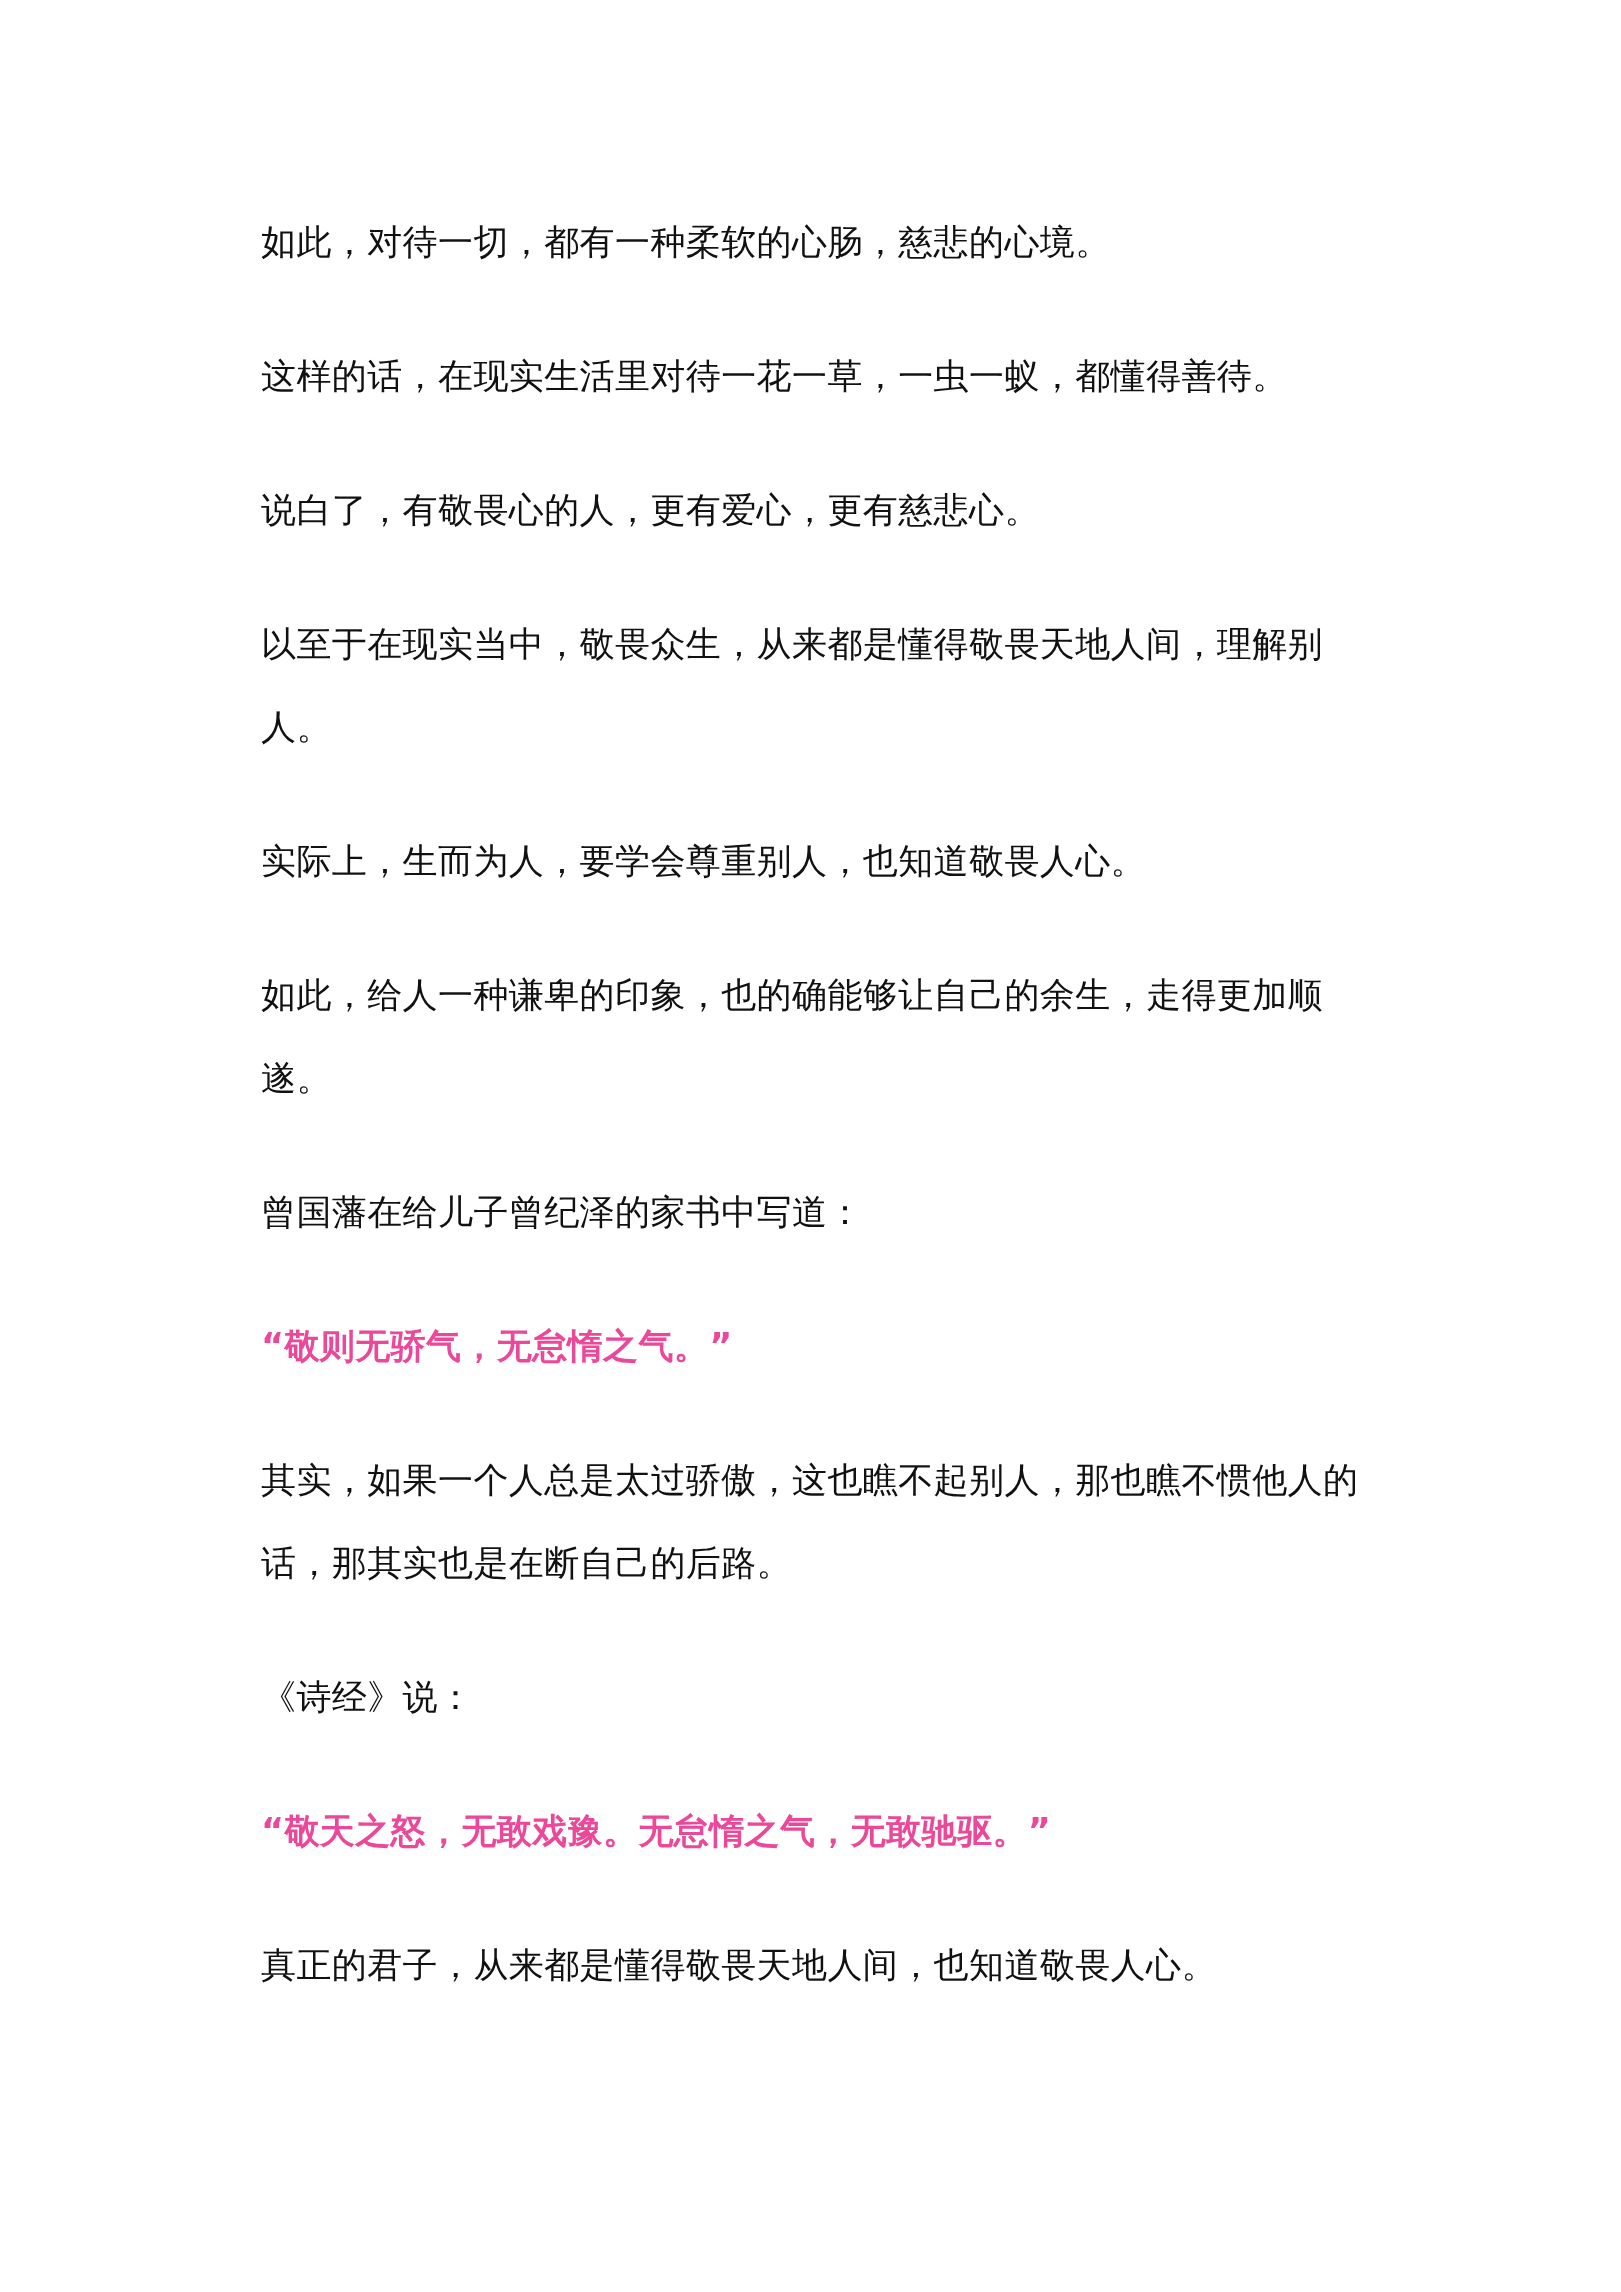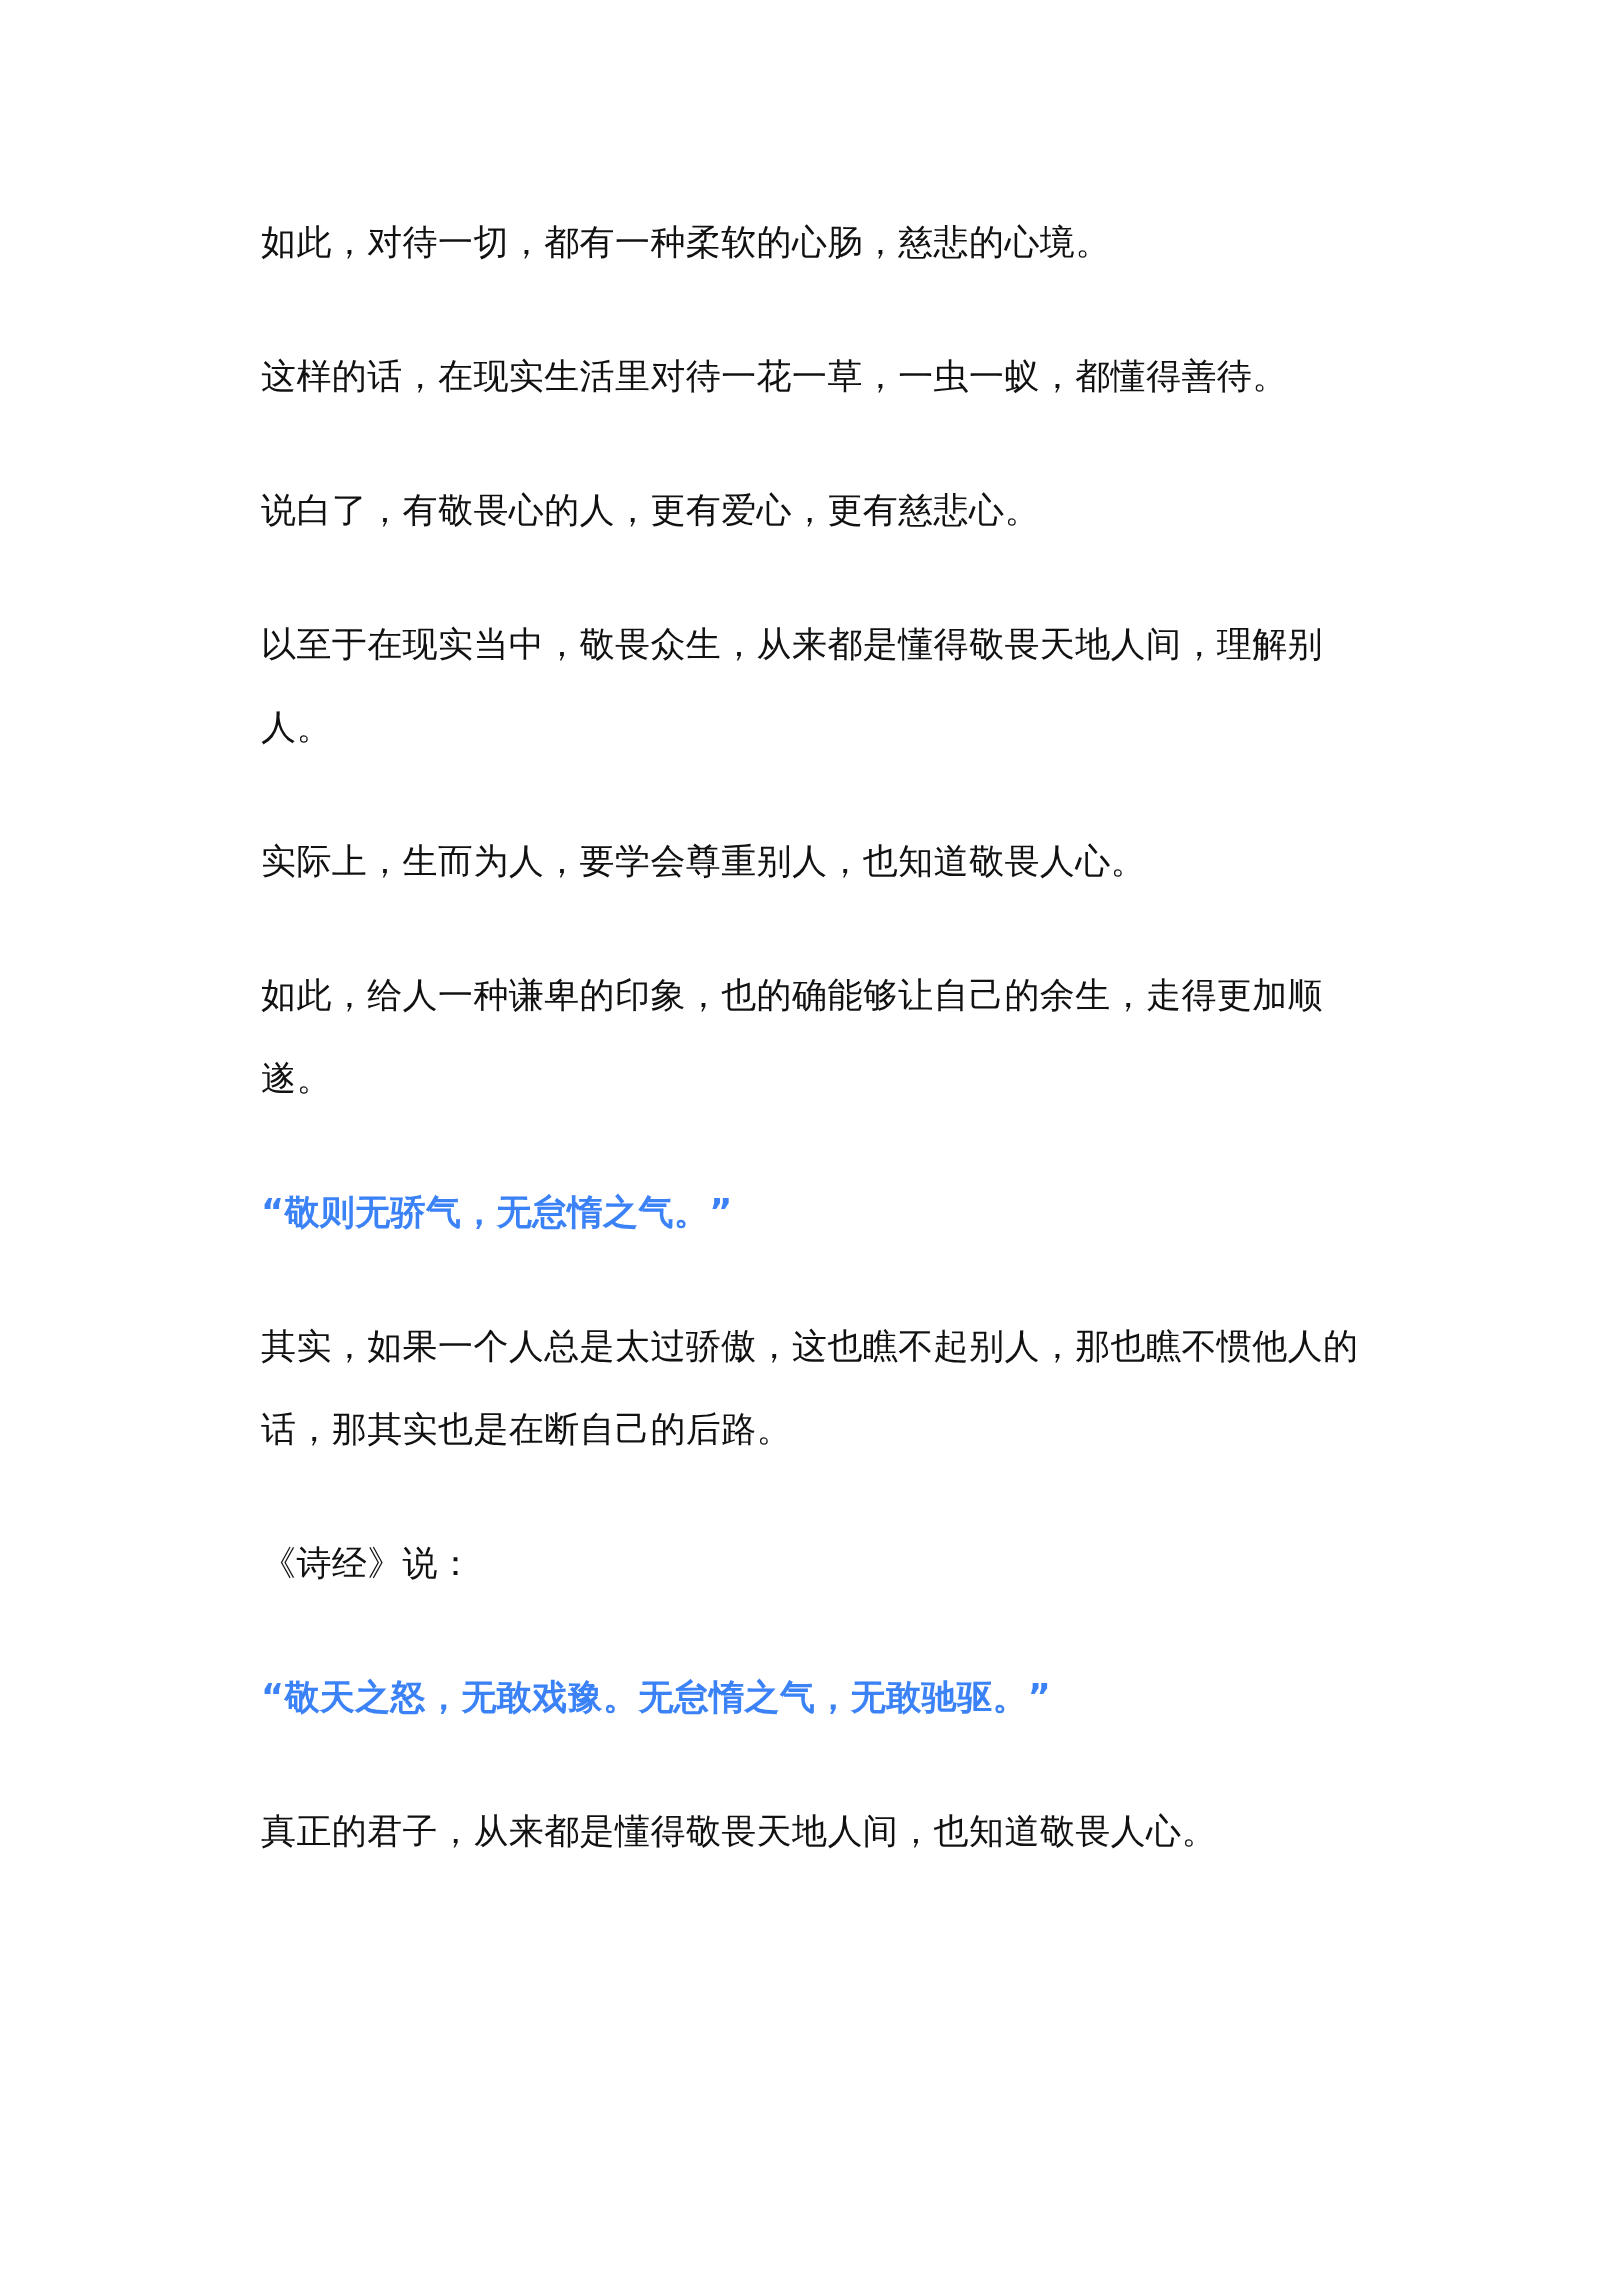--- a/index.html
+++ b/index.html
@@ -24,32 +24,33 @@
       color: #111111;
       letter-spacing: 0.4px;
     }
     .para {
       margin: 0 0 51px 0;
       padding: 0;
       word-break: break-all;
     }
     .para.bold {
       font-weight: bold;
-      color: #3b82f6;
+      color: #ec4899;
     }
   </style>
 </head>
 <body>
 
 <div class="page">
   <p class="para">如此，对待一切，都有一种柔软的心肠，慈悲的心境。</p>
   <p class="para">这样的话，在现实生活里对待一花一草，一虫一蚁，都懂得善待。</p>
   <p class="para">说白了，有敬畏心的人，更有爱心，更有慈悲心。</p>
   <p class="para">以至于在现实当中，敬畏众生，从来都是懂得敬畏天地人间，理解别人。</p>
   <p class="para">实际上，生而为人，要学会尊重别人，也知道敬畏人心。</p>
   <p class="para">如此，给人一种谦卑的印象，也的确能够让自己的余生，走得更加顺遂。</p>
+  <p class="para">曾国藩在给儿子曾纪泽的家书中写道：</p>
   <p class="para bold">“敬则无骄气，无怠惰之气。”</p>
   <p class="para">其实，如果一个人总是太过骄傲，这也瞧不起别人，那也瞧不惯他人的话，那其实也是在断自己的后路。</p>
   <p class="para">《诗经》说：</p>
   <p class="para bold">“敬天之怒，无敢戏豫。无怠惰之气，无敢驰驱。”</p>
   <p class="para">真正的君子，从来都是懂得敬畏天地人间，也知道敬畏人心。</p>
 </div>
 
 
 </body></html>

